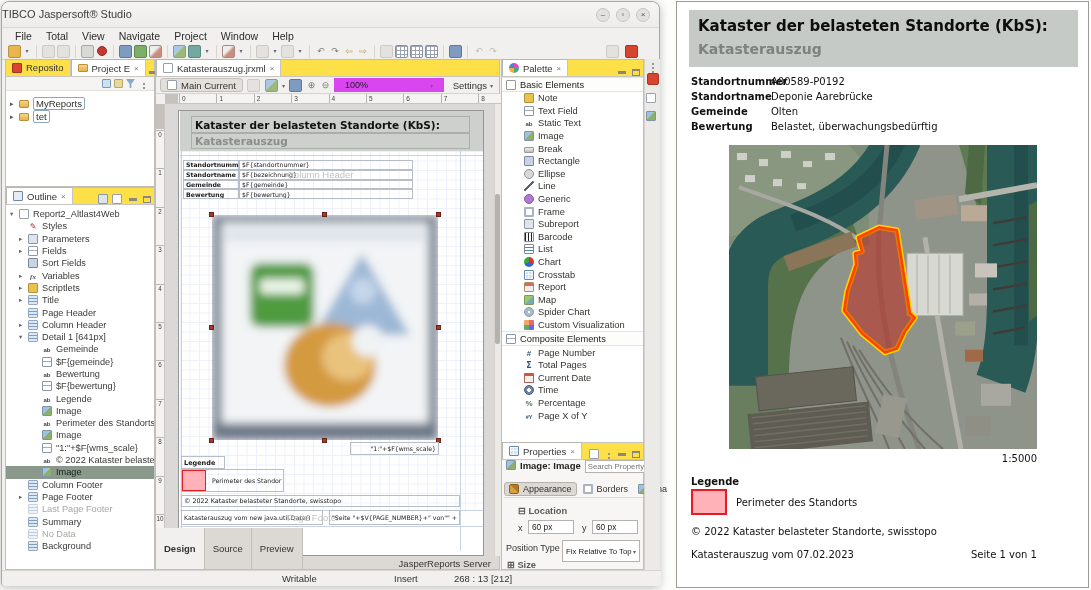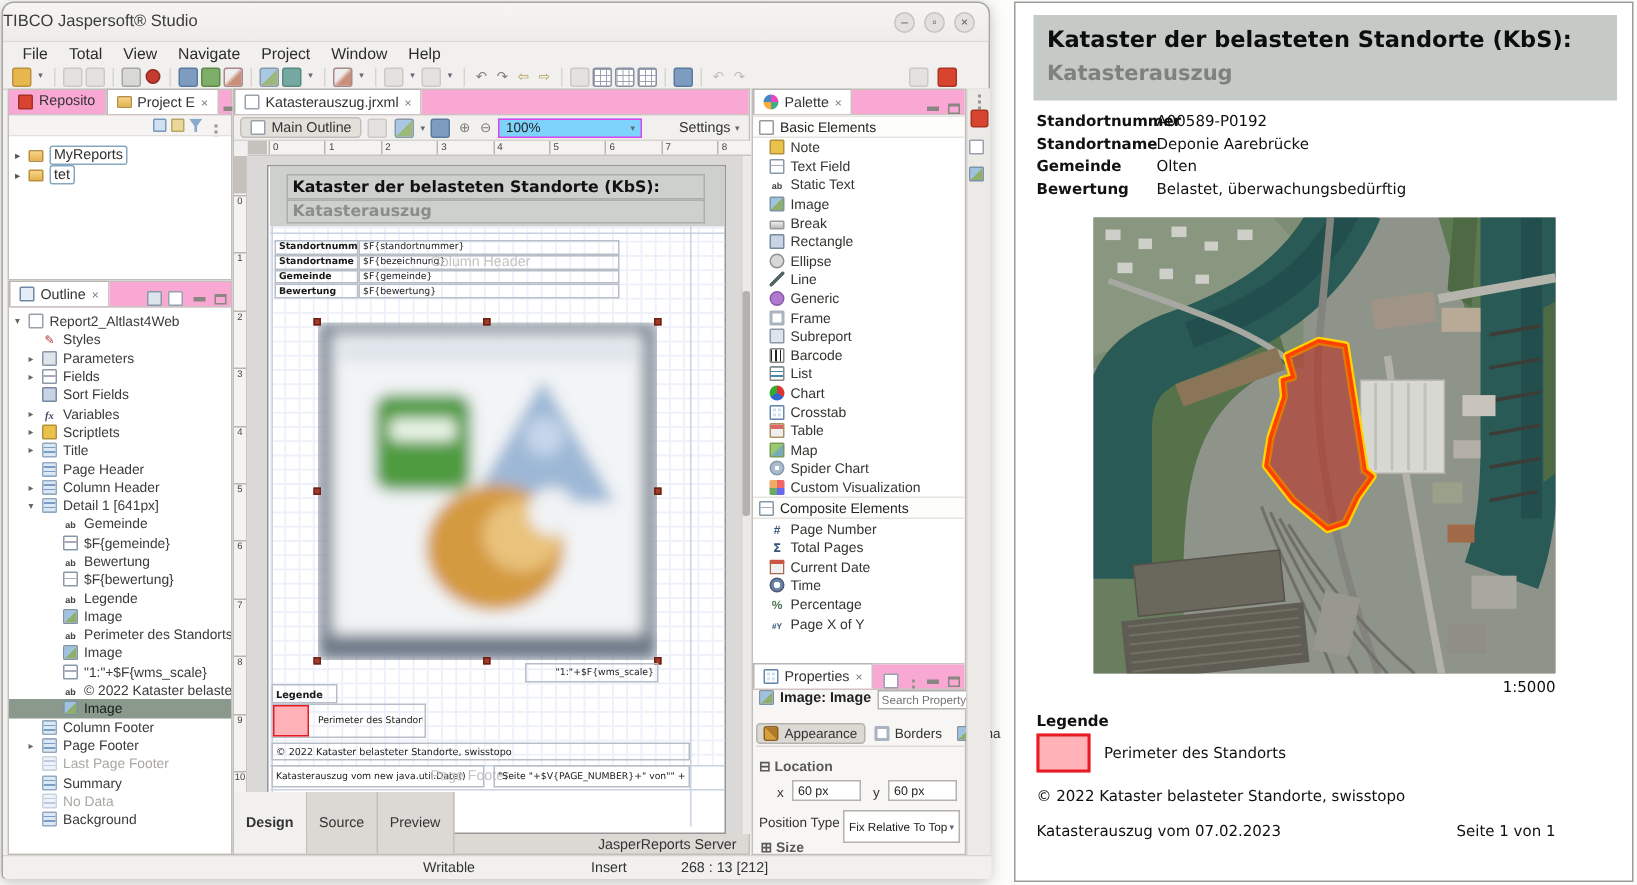--- a/index.html
+++ b/index.html
@@ -30,21 +30,21 @@
 .g-caret{width:8px;font-size:6px;color:#667}
 .g-caret::before{content:"▾"}
 .g-undo::before{content:"↶"}
 .g-redo::before{content:"↷"}
 .g-back{color:#b29b4e}.g-back::before{content:"⇦"}
 .g-fwd{color:#b29b4e}.g-fwd::before{content:"⇨"}
 .dim{opacity:.45}
 #tbright{position:absolute;right:20px;top:43px;display:flex;gap:4px}
 .t-jss{background:#d8452f;border-color:#a83423}
 
-.ptabrow{position:absolute;left:0;top:0;right:0;height:17px;background:#f9a8d4;border-bottom:1px solid #c9c6c2;display:flex;align-items:flex-end}
+.ptabrow{position:absolute;left:0;top:0;right:0;height:17px;background:#fde047;border-bottom:1px solid #c9c6c2;display:flex;align-items:flex-end}
 .ptab{height:17px;display:flex;align-items:center;padding:0 6px;font-size:9.5px;color:#333;border-right:1px solid #c9c6c2;white-space:nowrap}
 .ptab.active{background:#fff;border-top:1px solid #b9b6b2;border-left:1px solid #b9b6b2}
 .tclose{margin-left:4px;font-size:8px;color:#777}
 .chip{display:inline-block;width:10px;height:10px;margin-right:4px;flex:none;border-radius:1px;position:relative;text-align:center}
 .c-red{background:#d84332;border:1px solid #a33225}
 .c-folder{background:linear-gradient(#f7d488,#e4b34e);border:1px solid #b98f3e;height:8px}
 .c-doc{background:#fff;border:1px solid #98a0ac}
 .c-band{background:repeating-linear-gradient(#dce8f4 0 2px,#7b9cc4 2px 3px);border:1px solid #90a8c0}
 .c-text::before{content:"ab";font:bold 6px/9px "Liberation Sans",sans-serif;color:#444}
 .c-field{background:#fff;border:1px solid #8898a8;background-image:linear-gradient(transparent 3px,#aab 3px,#aab 4px,transparent 4px)}
@@ -98,21 +98,21 @@
 .orow .arrow{width:9px;font-size:6.5px;color:#666;text-align:left;flex:none}
 .lv1{padding-left:13px}
 .lv2{padding-left:27px}
 .selected{background:#8a998b;color:#132018}
 .disabled{color:#aaa7a3}
 .disabled .chip{opacity:.5}
 
 #editor{position:absolute;left:153px;top:57px;width:345px;height:497px;background:#f1f0ee;border:1px solid #c2bfbb}
 #ed-tb{position:absolute;left:0;top:17px;right:0;height:17px;background:#f1f0ee;border-bottom:1px solid #d7d4d0;display:flex;align-items:center;padding-left:4px;gap:3px;font-size:9.5px;color:#333}
 .mainrep{display:flex;align-items:center;background:#e3e0dc;border:1px solid #c2bfba;border-radius:3px;height:14px;padding:0 6px;font-size:9.5px}
-.zoombox{width:96px;height:13px;background:#7dd3fc;border:1px solid #d946ef;font-size:9px;color:#222;display:flex;align-items:center;padding:0 4px;justify-content:space-between}
+.zoombox{width:110px;height:13px;background:#fdba74;border:7px solid #d946ef;font-size:9px;color:#222;display:flex;align-items:center;padding:0 4px;justify-content:space-between}
 .settings{margin-left:auto;margin-right:6px;display:flex;align-items:center;gap:3px;font-size:9.5px;color:#333}
 .carety{font-size:6px;color:#667}
 #hruler{position:absolute;left:9px;top:34px;width:336px;height:10px;background:#f4f3f1;border-bottom:1px solid #c9c6c2;display:flex;padding-left:14px;overflow:hidden}
 #hruler::before{content:"";position:absolute;left:0;top:0;width:13px;height:100%;background:#c5c2be}
 .rnum{width:37.4px;flex:none;font-size:6.5px;color:#444;border-left:1px solid #b9b6b2;padding-left:2px;line-height:9px}
 #vruler{position:absolute;left:0;top:44px;width:9px;height:453px;background:#f4f3f1;border-right:1px solid #c9c6c2;display:flex;flex-direction:column;padding-top:26px;overflow:hidden}
 #vruler::before{content:"";position:absolute;top:0;left:0;height:25px;width:100%;background:#c5c2be}
 .vnum{height:38.4px;flex:none;font-size:6.3px;color:#444;border-top:1px solid #b9b6b2;text-align:center;line-height:8px}
 #canvas{position:absolute;left:9px;top:44px;width:336px;height:453px;background:#dad9d7;overflow:hidden}
 #vscroll{position:absolute;right:0;top:0;width:7px;height:100%;background:#eceae7;border-left:1px solid #d5d2ce}
@@ -132,21 +132,21 @@
 #dtabs{position:absolute;left:153px;top:554px;width:345px;height:14px;background:#dcd9d5;border:1px solid #c2bfbb;border-top:none;display:flex;align-items:flex-end}
 .dtab{font-size:9.5px;color:#333;padding:15px 8px;border-right:1px solid #c2bfbb;background:#dcd9d5}
 .dtab.active{background:#f1f0ee;font-weight:bold}
 #server-lbl{margin-left:auto;font-size:9.5px;color:#333;padding-right:8px}
 #status{position:absolute;left:0;top:568px;width:659px;height:16px;background:#f1f0ee;border-top:1px solid #d7d4d0;border-radius:0 0 3px 3px;font-size:9.5px;color:#333}
 #status span{position:absolute;top:2px}
 
 #palcol{position:absolute;left:499px;top:57px;width:143px;height:511px;background:#fff;border:1px solid #c2bfbb}
 #pal-body{position:absolute;left:0;top:17px;right:0;height:365px;background:#fff;overflow:hidden}
 .psection{height:15px;display:flex;align-items:center;background:#fdfdfc;border-bottom:1px solid #e6e4e0;border-top:1px solid #e6e4e0;padding-left:4px;font-size:9.3px;color:#222}
-.prow{display:flex;align-items:center;height:12.6px;font-size:9.3px;color:#33332f;padding-left:11px;white-space:nowrap}
+.prow{display:flex;align-items:center;height:12.6px;font-size:9.3px;color:#33332f;padding-left:22px;white-space:nowrap}
 
 #props{position:absolute;left:0;top:382px;right:0;bottom:0;background:#f7f6f4;border-top:1px solid #c9c6c2}
 #props .ptabrow{top:0}
 #ptitle{position:absolute;left:0;top:17px;right:0;height:19px;display:flex;align-items:flex-start;padding:0 4px;background:#f7f6f4}
 #ptitle .lbl{font-size:9.5px;font-weight:bold;color:#222;margin-right:4px;white-space:nowrap}
 #psearch{margin-left:auto;width:66px;height:13px;border:1px solid #b5b2ae;background:#fff;font-size:7.8px;color:#999;font-family:"Liberation Sans",sans-serif;padding:0 2px}
 #pbtns{position:absolute;left:2px;top:37px;right:0;height:18px;display:flex;align-items:center;gap:2px;font-size:9px;color:#333;border-bottom:1px solid #dedbd7}
 .pbtn{display:flex;align-items:center;padding:1px 4px;border-radius:3px;white-space:nowrap}
 .pbtn.sel{background:#dcd8d4;border:1px solid #b5b1ac}
 .plabel{font-size:9.3px;font-weight:bold;color:#5a5a56}
@@ -438,21 +438,21 @@
       <div class="ptabrow">
         <span class="ptab active">
             <span class="chip c-doc"></span>
             <span>Katasterauszug.jrxml</span>
             <span class="tclose">×</span>
           </span>
       </div>
       <div id="ed-tb">
         <span class="mainrep">
             <span class="chip c-doc"></span>
-            <span>Main Outline</span>
+            <span>Main Current</span>
           </span>
         <span class="tbi t-dim"></span>
         <span class="tbi t-img"></span>
         <span class="carety">▾</span>
         <span class="tbi t-blue"></span>
         <span class="t-g" style="width:11px">⊕</span>
         <span class="t-g" style="width:11px">⊖</span>
         <span class="zoombox">
             <span>100%</span>
             <span class="carety">▾</span>
@@ -657,21 +657,21 @@
             <div class="prow">
               <span class="chip c-chart"></span>
               <span>Chart</span>
             </div>
             <div class="prow">
               <span class="chip c-crosstab"></span>
               <span>Crosstab</span>
             </div>
             <div class="prow">
               <span class="chip c-table"></span>
-              <span>Table</span>
+              <span>Report</span>
             </div>
             <div class="prow">
               <span class="chip c-map"></span>
               <span>Map</span>
             </div>
             <div class="prow">
               <span class="chip c-spider"></span>
               <span>Spider Chart</span>
             </div>
             <div class="prow">
@@ -738,21 +738,21 @@
             </span>
             <span class="pbtn">
               <span class="chip c-frame"></span>
               <span>Borders</span>
             </span>
             <span class="pbtn">
               <span class="chip c-img"></span>
               <span>Ima</span>
             </span>
           </div>
-        <span class="plabel" style="position:absolute;left:4px;top:62px">⊟ <span>Location</span></span>
+        <span class="plabel" style="position:absolute;left:16px;top:62px">⊟ <span>Location</span></span>
         <span style="position:absolute;left:16px;top:80px;font-size:9px;color:#333">x</span>
         <input class="pfield" style="position: absolute; left: 26px; top: 77px; width: 46px;" value="60 px">
         <span style="position:absolute;left:80px;top:80px;font-size:9px;color:#333">y</span>
         <input class="pfield" style="position: absolute; left: 90px; top: 77px; width: 46px;" value="60 px">
         <span style="position:absolute;left:4px;top:100px;font-size:9px;color:#333">Position Type</span>
         <span class="pselect" style="position:absolute;left:60px;top:97px;width:78px">
             <span>Fix Relative To Top</span>
             <span class="carety">▾</span>
           </span>
         <span class="plabel" style="position:absolute;left:5px;top:116px">⊞ <span>Size</span></span>

